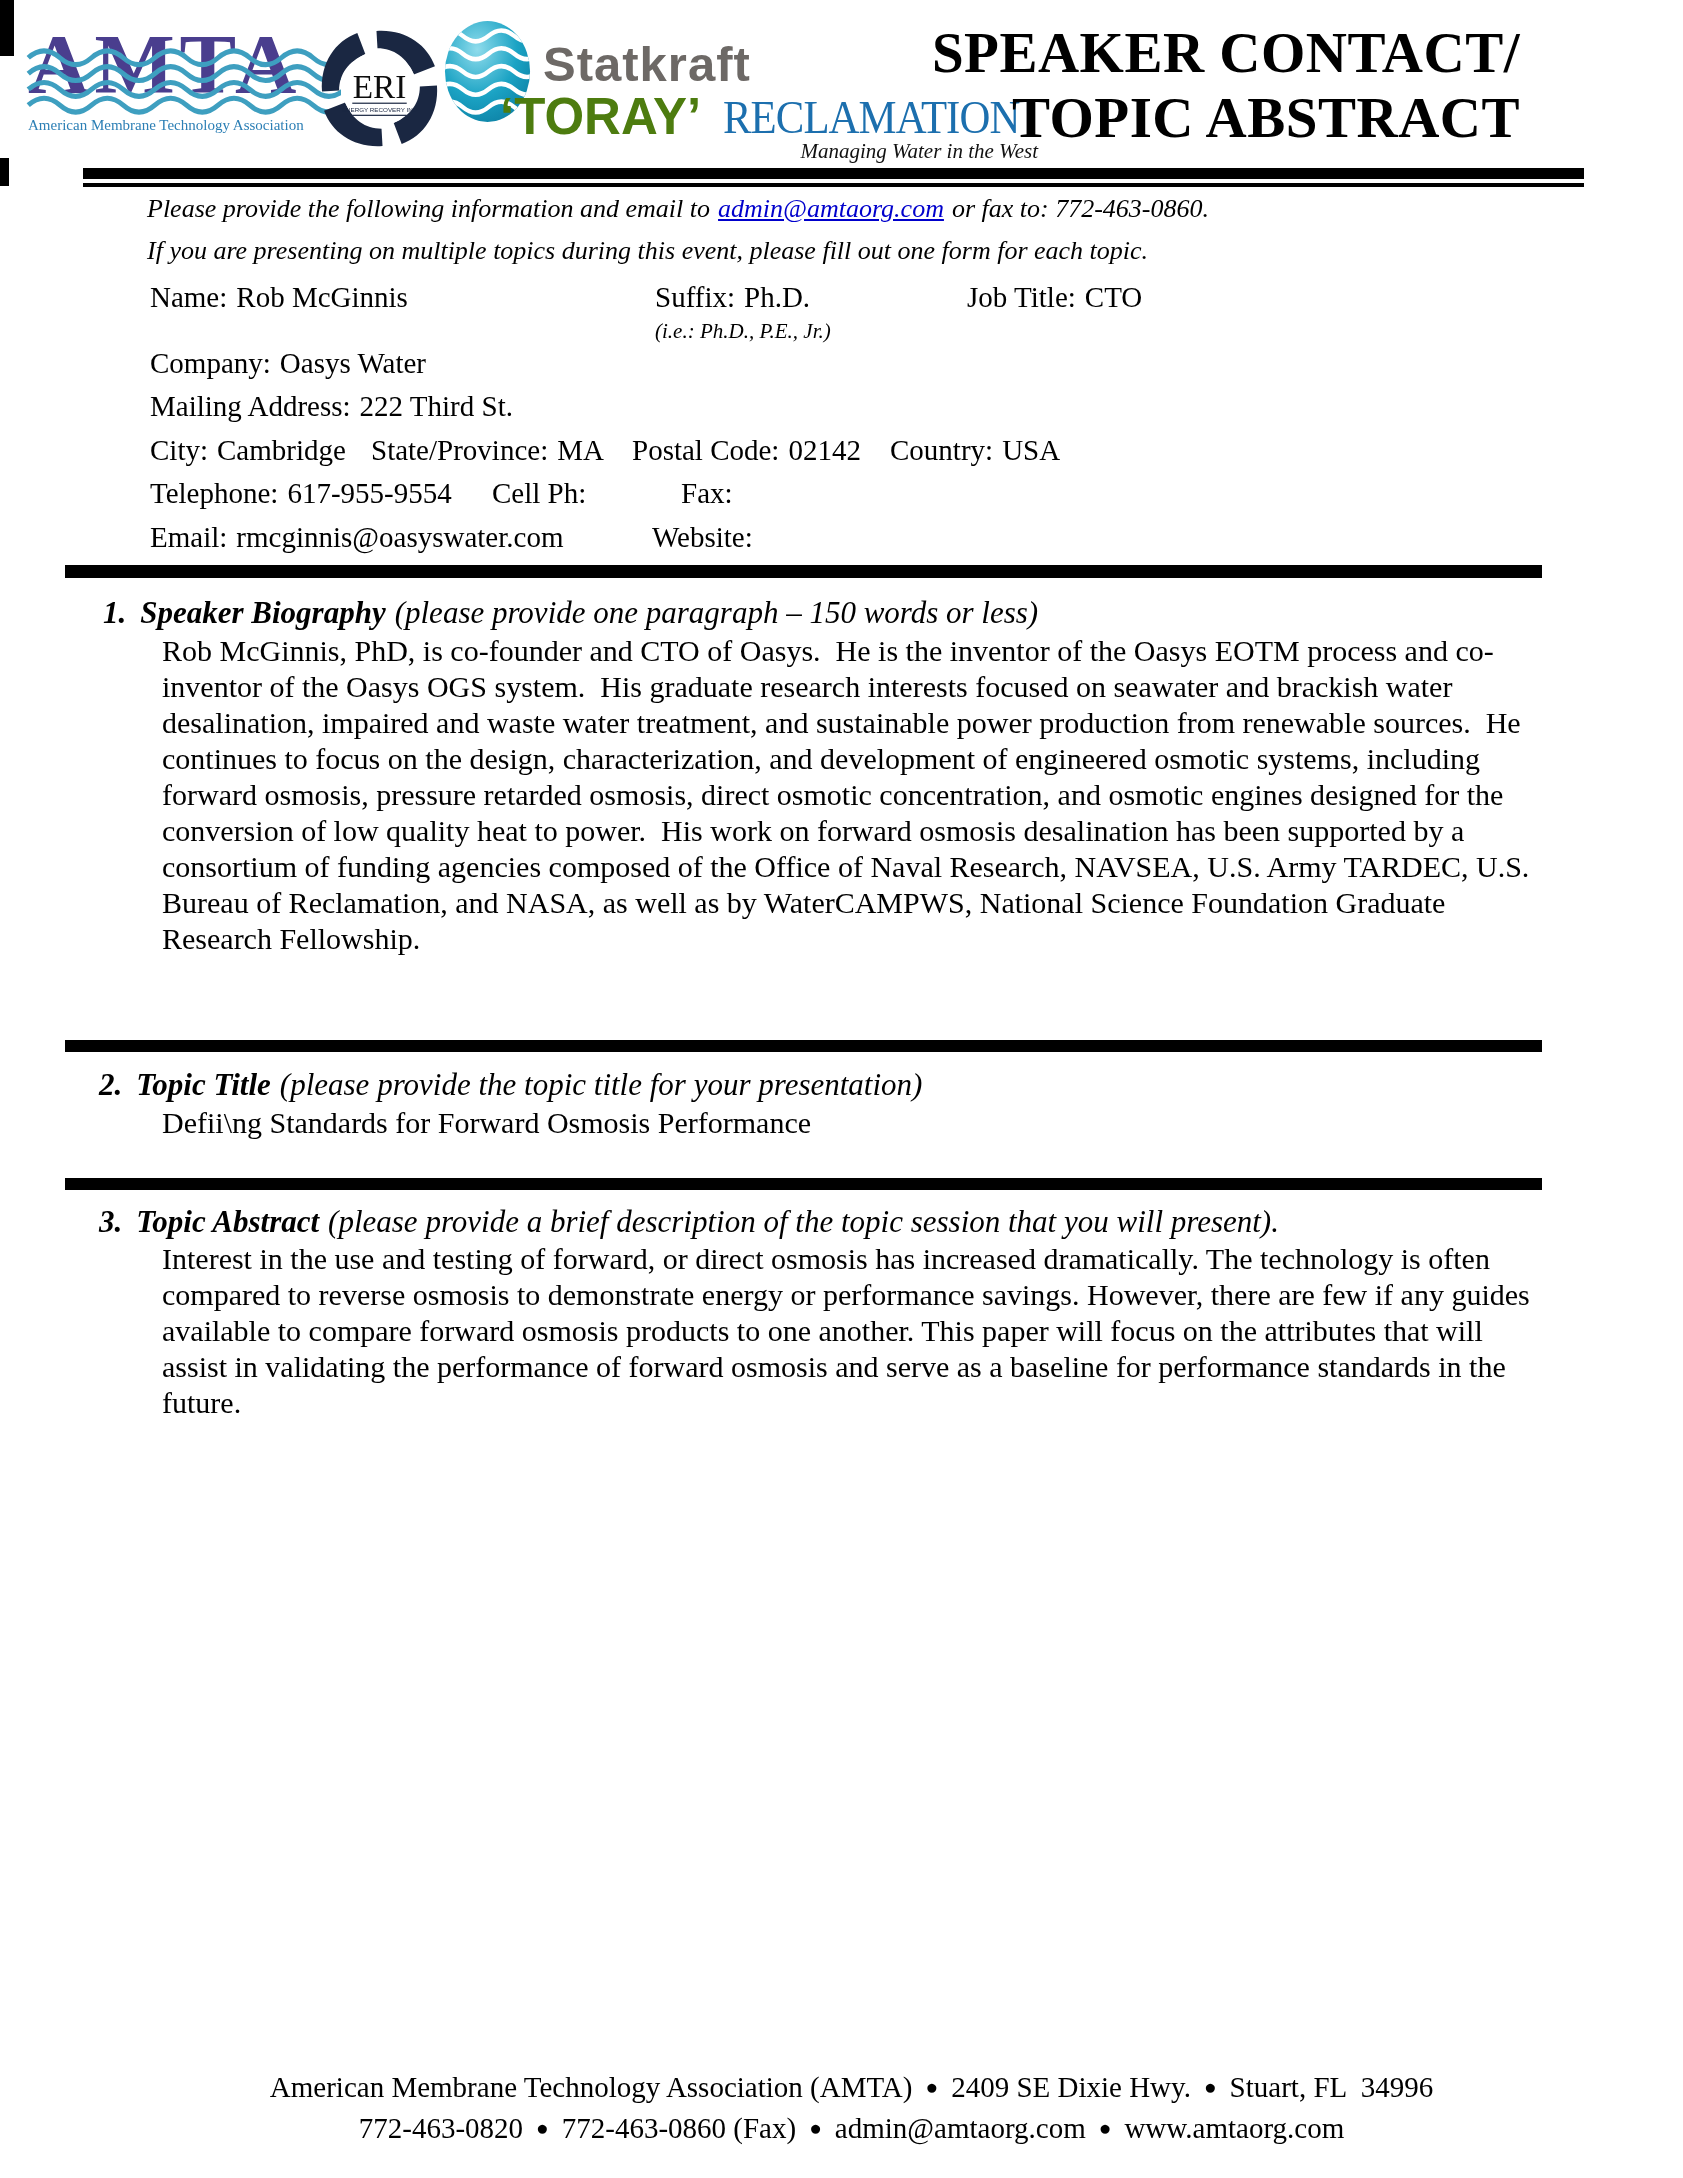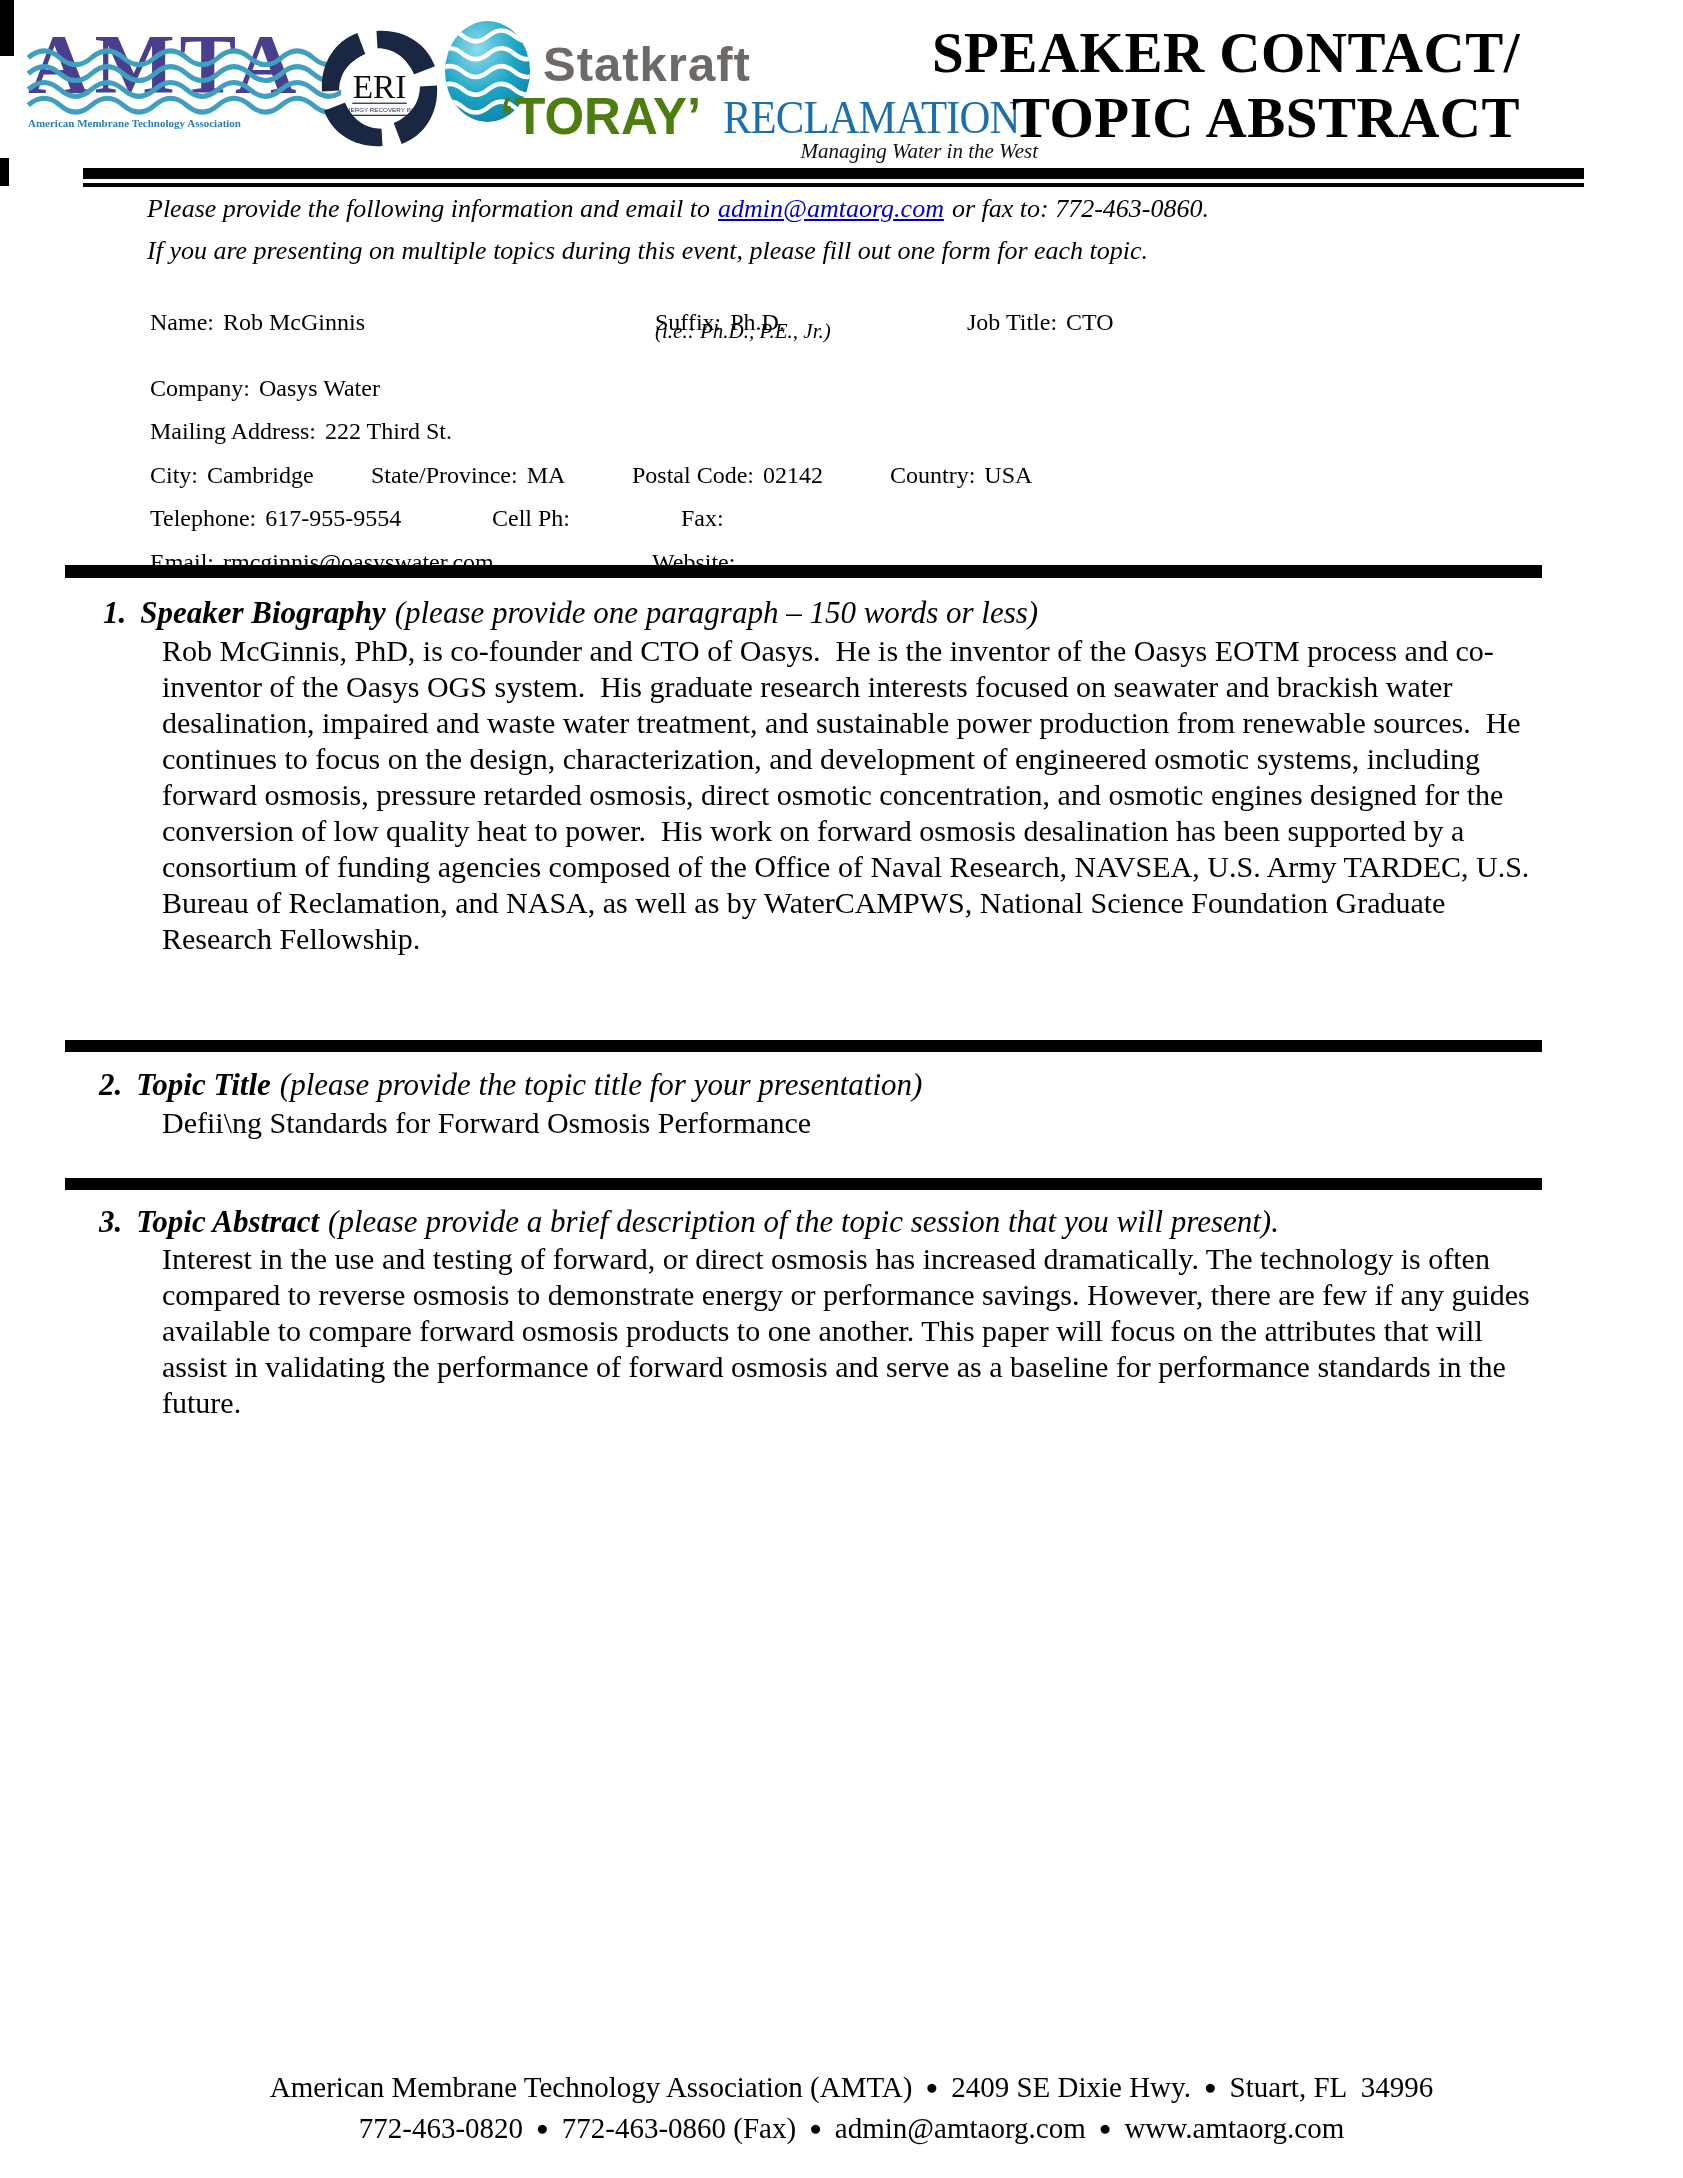--- a/index.html
+++ b/index.html
@@ -5,21 +5,21 @@
   html,body{margin:0;padding:0;background:#ffffff;}
   .page{position:relative;width:1683px;height:2178px;background:#fff;overflow:hidden;
         font-family:"Liberation Serif",serif;color:#000;}
   .abs{position:absolute;}
 
   
   .amta{left:28px;top:32px;width:312px;height:111px;}
   .amta-acronym{position:absolute;left:0;top:-10px;font-weight:bold;font-size:85px;line-height:85px;
         letter-spacing:5px;color:#4a3e8e;font-family:"Liberation Serif",serif;}
   .amta-waves{position:absolute;left:-4px;top:4px;}
-  .amta-sub{position:absolute;left:0;top:85px;width:312px;font-size:11px;font-weight:bold;color:#2c7fb5;}
+  .amta-sub{position:absolute;left:0;top:85px;width:312px;font-size:15px;font-weight:normal;color:#2c7fb5;}
   .eri{left:319px;top:28px;width:121px;height:121px;}
   .statkraft-globe{left:443px;top:18px;width:91px;height:109px;}
   .statkraft-text{left:543px;top:36px;font-family:"Liberation Sans",sans-serif;font-weight:bold;
         font-size:49px;color:#6d6966;letter-spacing:1px;}
   .toray-text{left:500px;top:87px;font-family:"Liberation Sans",sans-serif;font-weight:bold;
         font-size:51px;color:#4d7c0f;letter-spacing:0px;}
   .recl{left:723px;top:95px;width:327px;}
   .recl-text{font-size:46px;line-height:46px;color:#1c6fae;letter-spacing:-1px;
         transform:scaleX(0.93);transform-origin:left;white-space:nowrap;}
   .recl-tag{margin-top:-2px;font-style:italic;font-size:21px;color:#111;text-align:right;width:315px;}
@@ -31,21 +31,21 @@
   
   .rule{background:#000;}
   .artifact{background:#000;}
 
   
   .instr{font-weight:normal;font-style:italic;font-size:26px;white-space:nowrap;}
   .email-link{color:#0000cc;text-decoration:underline;margin:0 8px;cursor:pointer;}
   .sfx{margin-left:0px;}
 
   
-  .field{font-size:24px;white-space:nowrap;margin-top:28px;}
+  .field{font-size:29px;white-space:nowrap;}
   .field .lbl{margin-right:9px;}
   .hint-small{font-style:italic;font-size:21px;white-space:nowrap;}
 
   
   .sec-head{font-size:31px;white-space:nowrap;}
   .sec-num{font-weight:bold;font-style:italic;margin-right:14px;}
   .sec-title{font-weight:bold;font-style:italic;margin-right:9px;}
   .sec-hint{font-style:italic;}
   .para{font-size:30px;line-height:36px;white-space:pre-wrap;}
 

